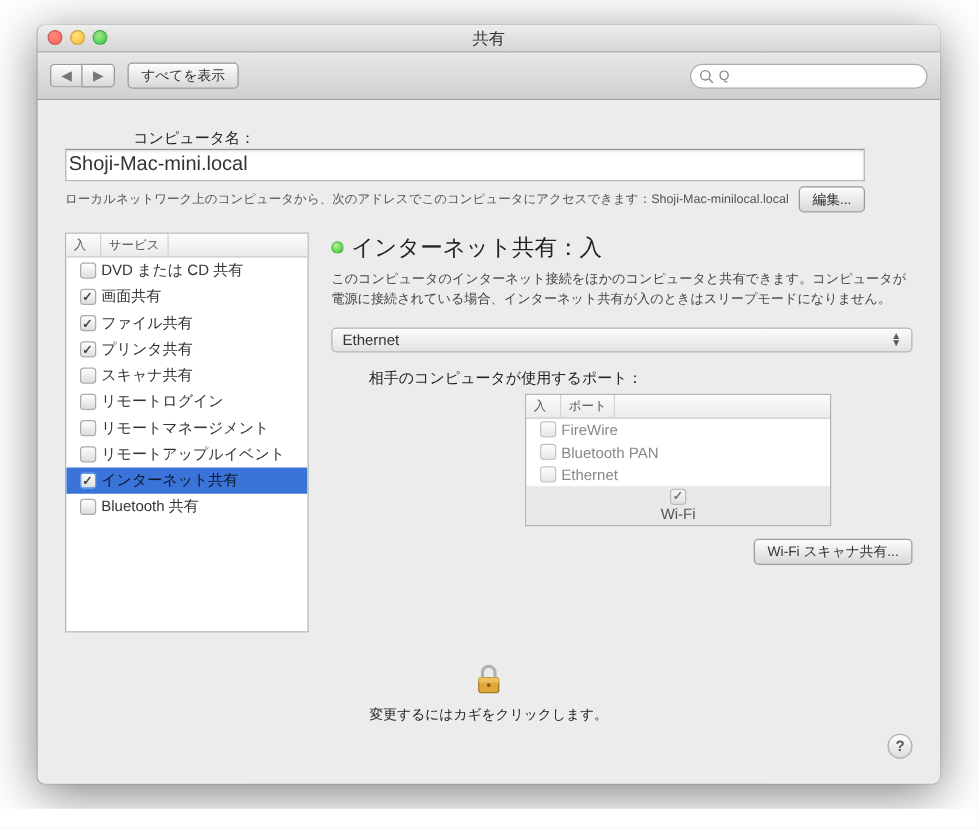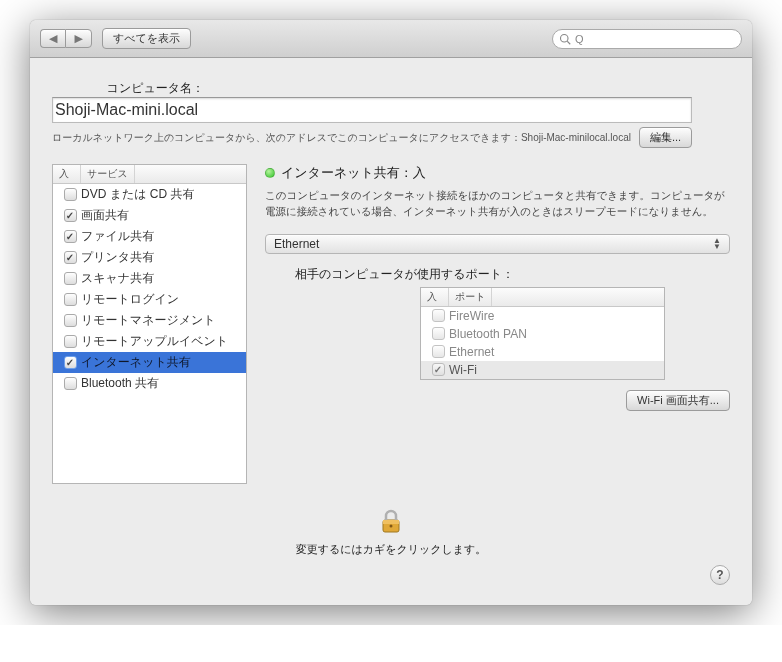--- a/index.html
+++ b/index.html
@@ -31,40 +31,48 @@
 .listhdr { display: flex; background: linear-gradient(#fcfcfc,#eaeaea); border-bottom: 1px solid #c8c8c8; font-size: 10px; color: #555; }
 .listhdr div { padding: 2px 6px; border-right: 1px solid #d4d4d4; }
 .listhdr .c1 { width: 28px; }
 .listrow { display: flex; align-items: center; padding: 2px 6px; font-size: 12px; color: #333; }
 .listrow .chk { width: 22px; display: flex; justify-content: center; }
 .listrow.sel { background: #3a74d8; color: #0f172a; }
 .checkbox { width: 13px; height: 13px; border: 1px solid #aaa; border-radius: 3px; background: linear-gradient(#fefefe,#ddd); display: flex; align-items: center; justify-content: center; font-size: 10px; color: #444; }
 .listrow.sel .checkbox { border-color: #6fa0eb; }
 .checkbox.on::after { content: "✓"; font-weight: bold; }
 .right { flex: 1; font-size: 11px; }
-.status-line { display: flex; align-items: center; gap: 6px; font-size: 13px; margin-bottom: 6px; }
+.status-line { display: flex; align-items: center; gap: 6px; font-size: 18px; margin-bottom: 6px; }
 .led { width: 10px; height: 10px; border-radius: 50%; background: radial-gradient(circle at 35% 30%, #b3f59b, #35c22c); border: 0.5px solid rgba(0,0,0,0.15); }
 .desc { font-size: 10.5px; line-height: 1.5; color: #444; margin-bottom: 14px; }
 .formrow { display: flex; align-items: center; margin-bottom: 12px; }
 .formrow .flbl { width: 155px; text-align: right; padding-right: 8px; font-size: 12px; }
 .select { flex: 1; background: linear-gradient(#fbfbfb,#e2e2e2); border: 1px solid #b5b5b5; border-radius: 4px; padding: 2px 8px; font-size: 12px; color: #333; display: flex; justify-content: space-between; align-items: center; box-shadow: inset 0 1px 0 rgba(255,255,255,0.6); }
 .select .arrows { font-size: 8px; color: #555; line-height: 0.7; display: flex; flex-direction: column; }
 .portbox { margin-left: 155px; width: 245px; background: #fff; border: 1px solid #b5b5b5; }
 .portbox .listrow { color: #888; }
 .portbox .listrow .checkbox { opacity: 0.7; }
-.portbox .listrow.active { background: #e8e8e8; color: #555; }
+.portbox .listrow.active { background: #e8e8e8; color: #555; flex-direction: column; }
 .btnrow { display: flex; justify-content: flex-end; margin-top: 10px; }
 .footer { display: flex; align-items: center; gap: 8px; margin-top: 24px; flex-direction: column; }
 .lock { width: 24px; height: 26px; }
 .help { margin-left: auto; width: 20px; height: 20px; border: 1px solid #aaa; border-radius: 50%; background: linear-gradient(#fdfdfd,#ddd); display: flex; align-items: center; justify-content: center; font-size: 12px; color: #555; font-weight: bold; }
 </style>
 </head>
 <body>
 
 <div class="window">
+  <div class="titlebar">
+    <div class="traffic">
+      <div class="dot r"></div>
+      <div class="dot y"></div>
+      <div class="dot g"></div>
+    </div>
+    <span>共有</span>
+  </div>
 
   <div class="toolbar">
     <div class="navbtns">
       <div class="btn">◀</div>
       <div class="btn">▶</div>
     </div>
     <div class="btn">すべてを表示</div>
     <div class="spacer"></div>
     <div class="search">
       <svg viewBox="0 0 16 16">
@@ -207,21 +215,21 @@
               <div class="listrow active">
                 <span class="chk">
                   <span class="checkbox on"></span>
                 </span>
                 <span>Wi-Fi</span>
               </div>
             </div>
         </div>
 
         <div class="btnrow">
-          <div class="btn">Wi-Fi 画面共有...</div>
+          <div class="btn">Wi-Fi スキャナ共有...</div>
         </div>
       </div>
     </div>
 
     <div class="footer">
       <svg class="lock" viewBox="0 0 24 26">
         <rect x="4" y="12" width="16" height="12" rx="2" fill="#e0a838" stroke="#a07820"></rect>
         <rect x="4" y="12" width="16" height="4" fill="#f0c060"></rect>
         <path d="M7 12 V8 a5 5 0 0 1 10 0 V12" fill="none" stroke="#b0b0b0" stroke-width="2.5"></path>
         <circle cx="12" cy="18" r="1.5" fill="#805818"></circle>

